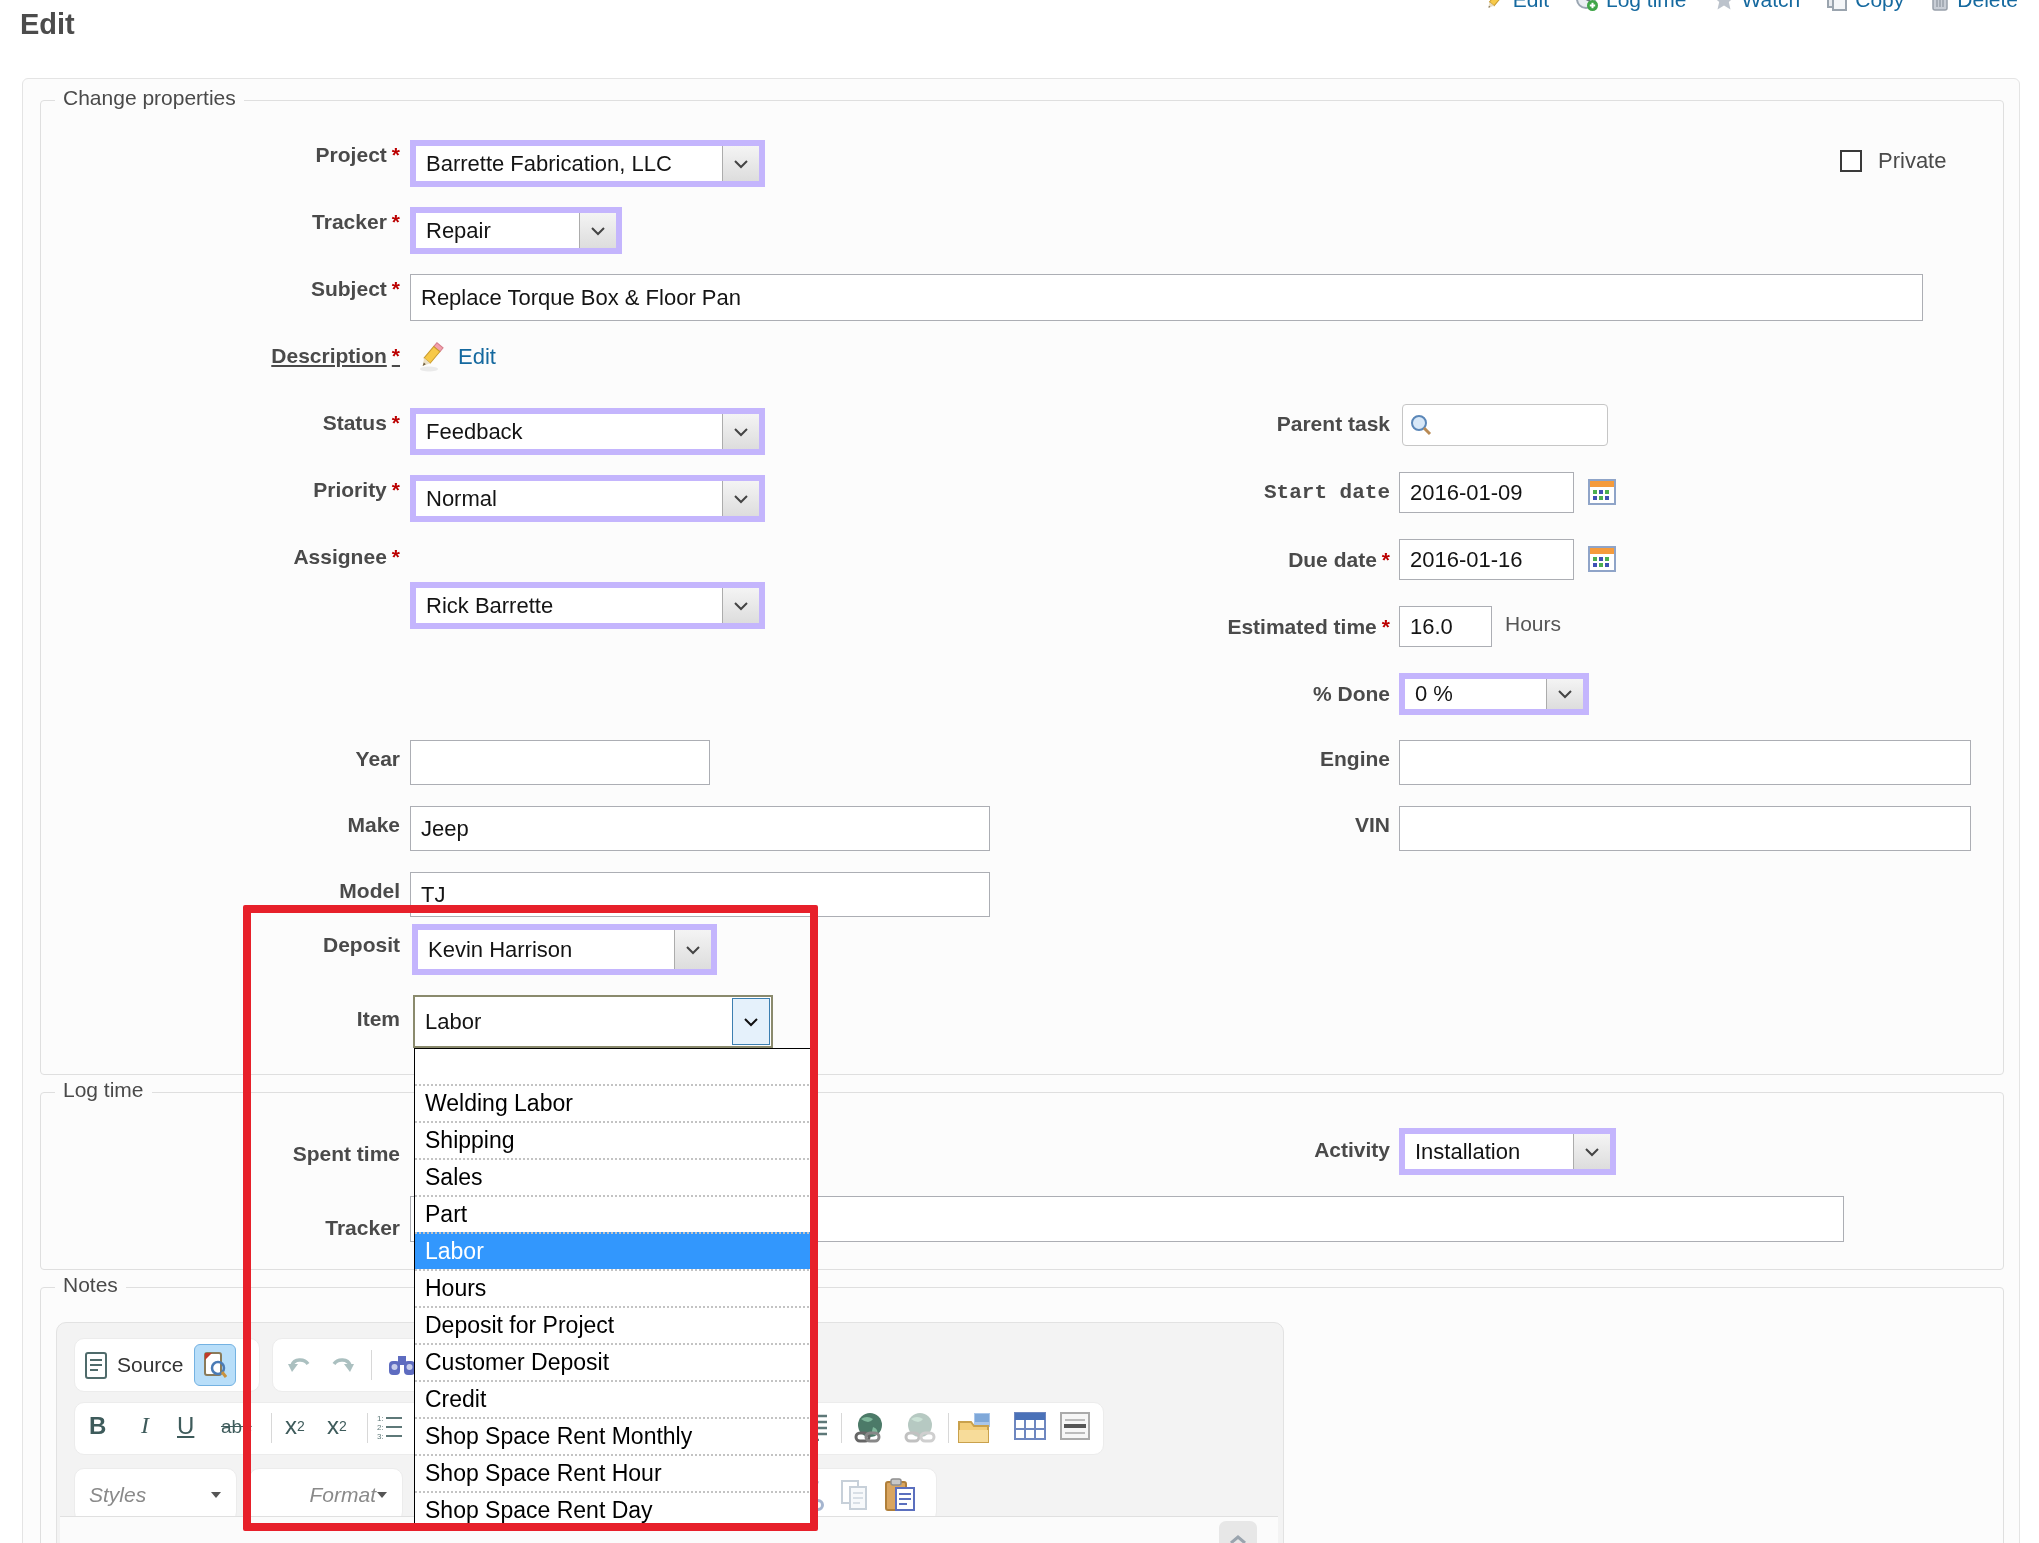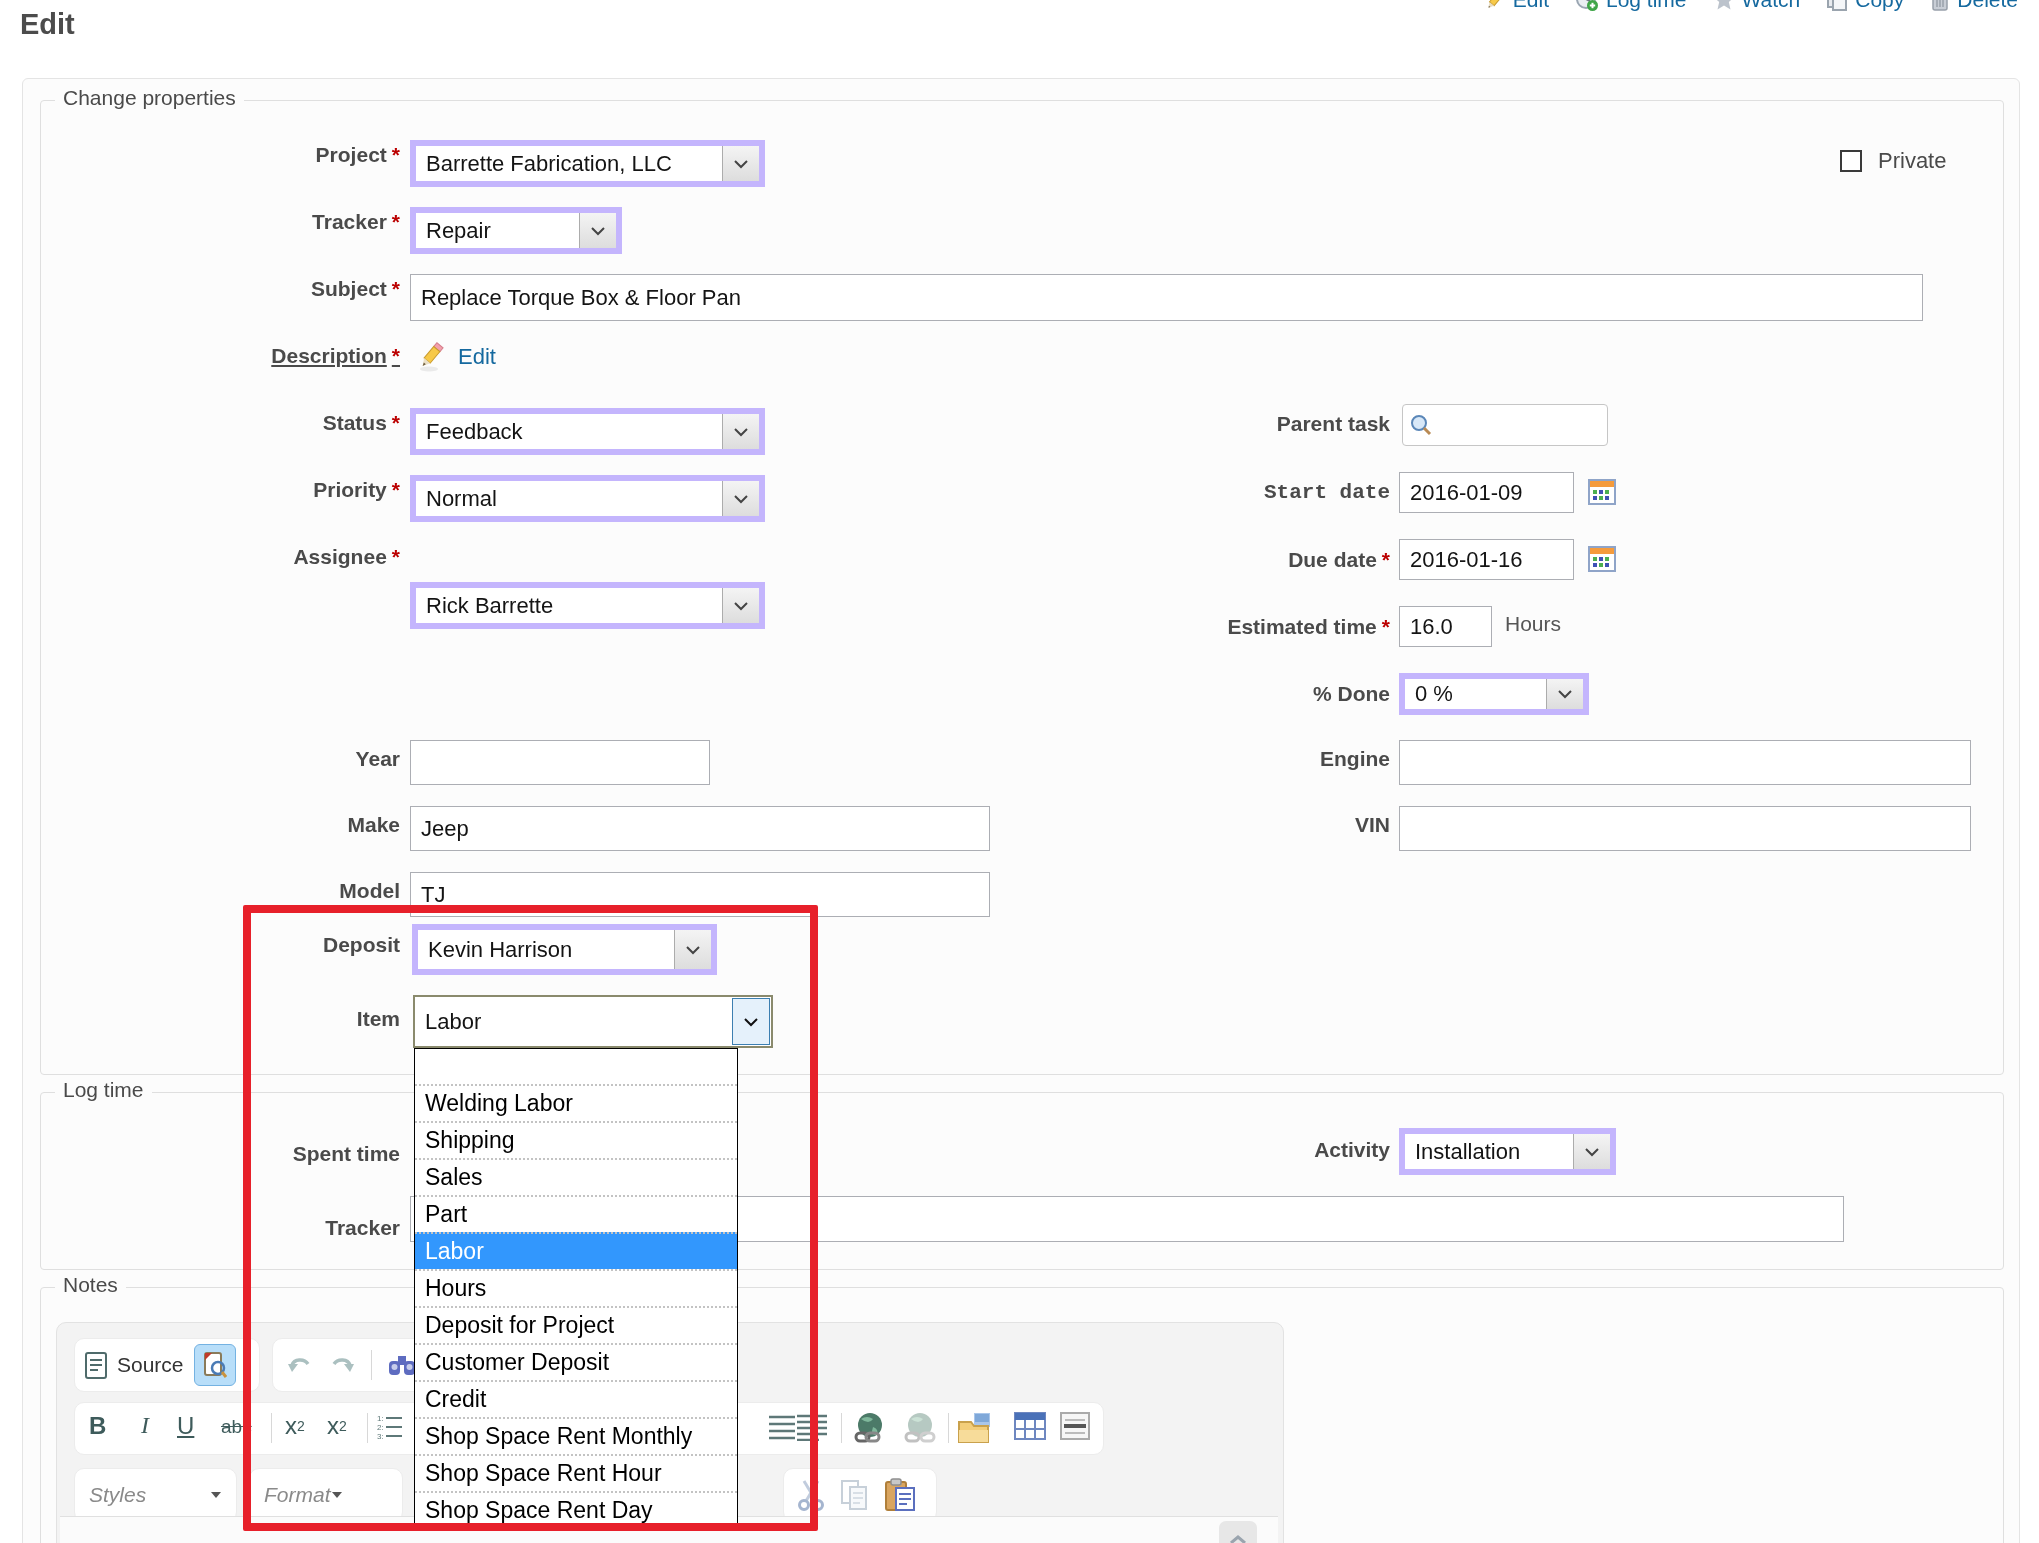--- a/index.html
+++ b/index.html
@@ -25,21 +25,21 @@
   
   .inp{position:absolute;background:#fff;border:1px solid #ACAEB4;font-size:22px;color:#141414;
        display:flex;align-items:center;padding:0 10px;box-sizing:border-box;white-space:nowrap;overflow:hidden;}
   .sel{position:absolute;background:#fff;border:6px solid #c4b5fd;display:flex;box-sizing:border-box;}
   .sv{flex:1;display:flex;align-items:center;padding:0 10px;font-size:22px;color:#141414;white-space:nowrap;overflow:hidden;}
   .sb{width:36px;background:linear-gradient(#F4F4F4,#DDDDDD);border-left:1px solid #ACACAC;
       display:flex;align-items:center;justify-content:center;}
   .sel-focus{border:2px solid #8A8A6D;}
   .sel-focus .sb{background:#E5F1FB;border:1px solid #3C7FB1;margin:1px;}
   
-  .ddlist{position:absolute;left:414px;top:1048px;width:324px;background:#fff;border:1px solid #000;
+  .ddlist{position:absolute;left:414px;top:1048px;width:404px;background:#fff;border:1px solid #000;
           z-index:50;box-sizing:border-box;}
   .opt{height:35px;line-height:35px;padding-left:10px;font-size:23px;color:#000;
        border-top:2px dotted #C3C3C3;white-space:nowrap;overflow:hidden;}
   .opt:first-child{border-top:none;}
   .opt.selected{background:#3297FD;color:#fff;}
   
   .plain{position:absolute;font-size:21px;color:#555;white-space:nowrap;}
   .link{color:#15699F;cursor:pointer;}
   
   .redbox{position:absolute;left:243px;top:905px;width:575px;height:626px;
@@ -478,21 +478,21 @@
   </div>
 
   <div class="pill" style="left:74px;top:1468px;width:163px;height:54px;padding:0 14px;box-sizing:border-box;justify-content:space-between;">
     <span class="ed-ph">Styles</span>
     <span>
         <svg width="12" height="8" viewBox="0 0 12 8">
           <polygon points="1,1 11,1 6,7" fill="#555"></polygon>
         </svg>
       </span>
   </div>
-  <div class="pill" style="left:249px;top:1468px;width:154px;height:54px;padding:0 14px;box-sizing:border-box;justify-content:flex-start;">
+  <div class="pill" style="left:249px;top:1468px;width:154px;height:54px;padding:0 14px;box-sizing:border-box;justify-content:flex-end;">
     <span class="ed-ph">Format</span>
     <span>
         <svg width="12" height="8" viewBox="0 0 12 8">
           <polygon points="1,1 11,1 6,7" fill="#555"></polygon>
         </svg>
       </span>
   </div>
   <div class="pill" style="left:783px;top:1468px;width:154px;height:54px;padding:0 12px;gap:14px;box-sizing:border-box;">
     <span class="tbtn" style="opacity:0.55;">
       <svg width="30" height="32" viewBox="0 0 30 32">

